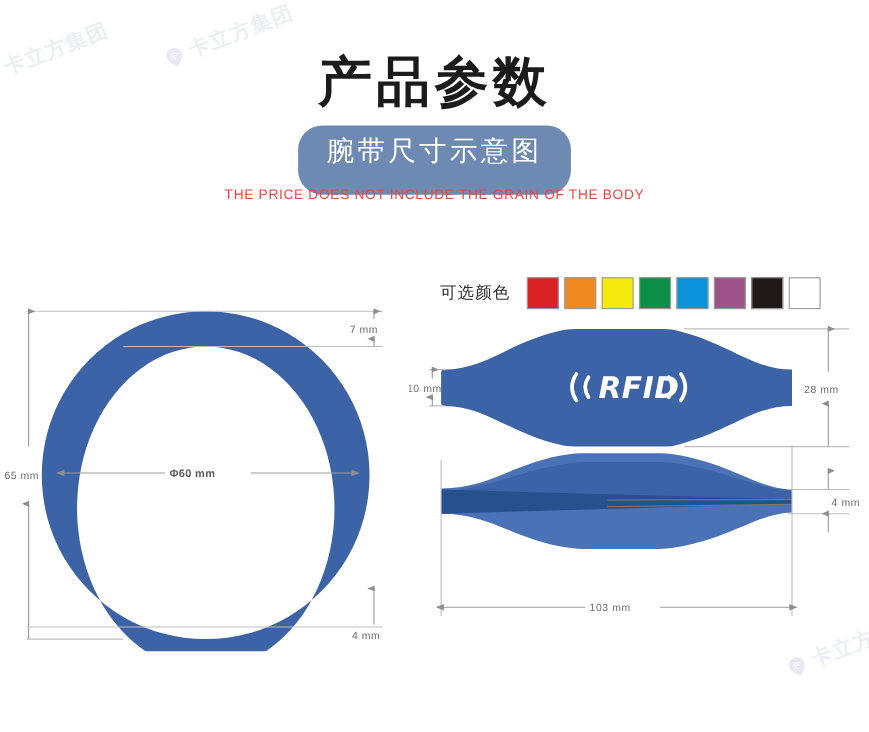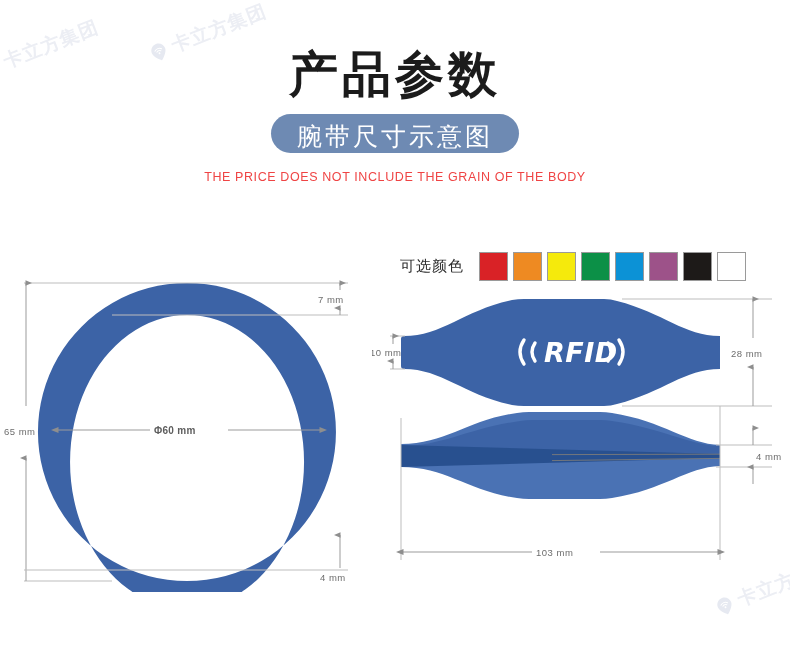--- a/index.html
+++ b/index.html
@@ -49,21 +49,21 @@
   }
   .badge {
     position:absolute;
     left:50%; top:114px;
     transform:translateX(-50%);
     background:#6e8ab3;
     color:#ffffff;
     font-size:25px;
     font-weight:400;
     letter-spacing:3px;
-    padding:6px 26px 0;
+    padding:6px 26px 24px;
     border-radius:22px;
     font-family:"DejaVu Sans", sans-serif;
     white-space:nowrap;
   }
   .subtitle {
     position:absolute;
     left:0; right:0; top:170px;
     text-align:center;
     font-size:12.5px;
     color:#ef4444;

